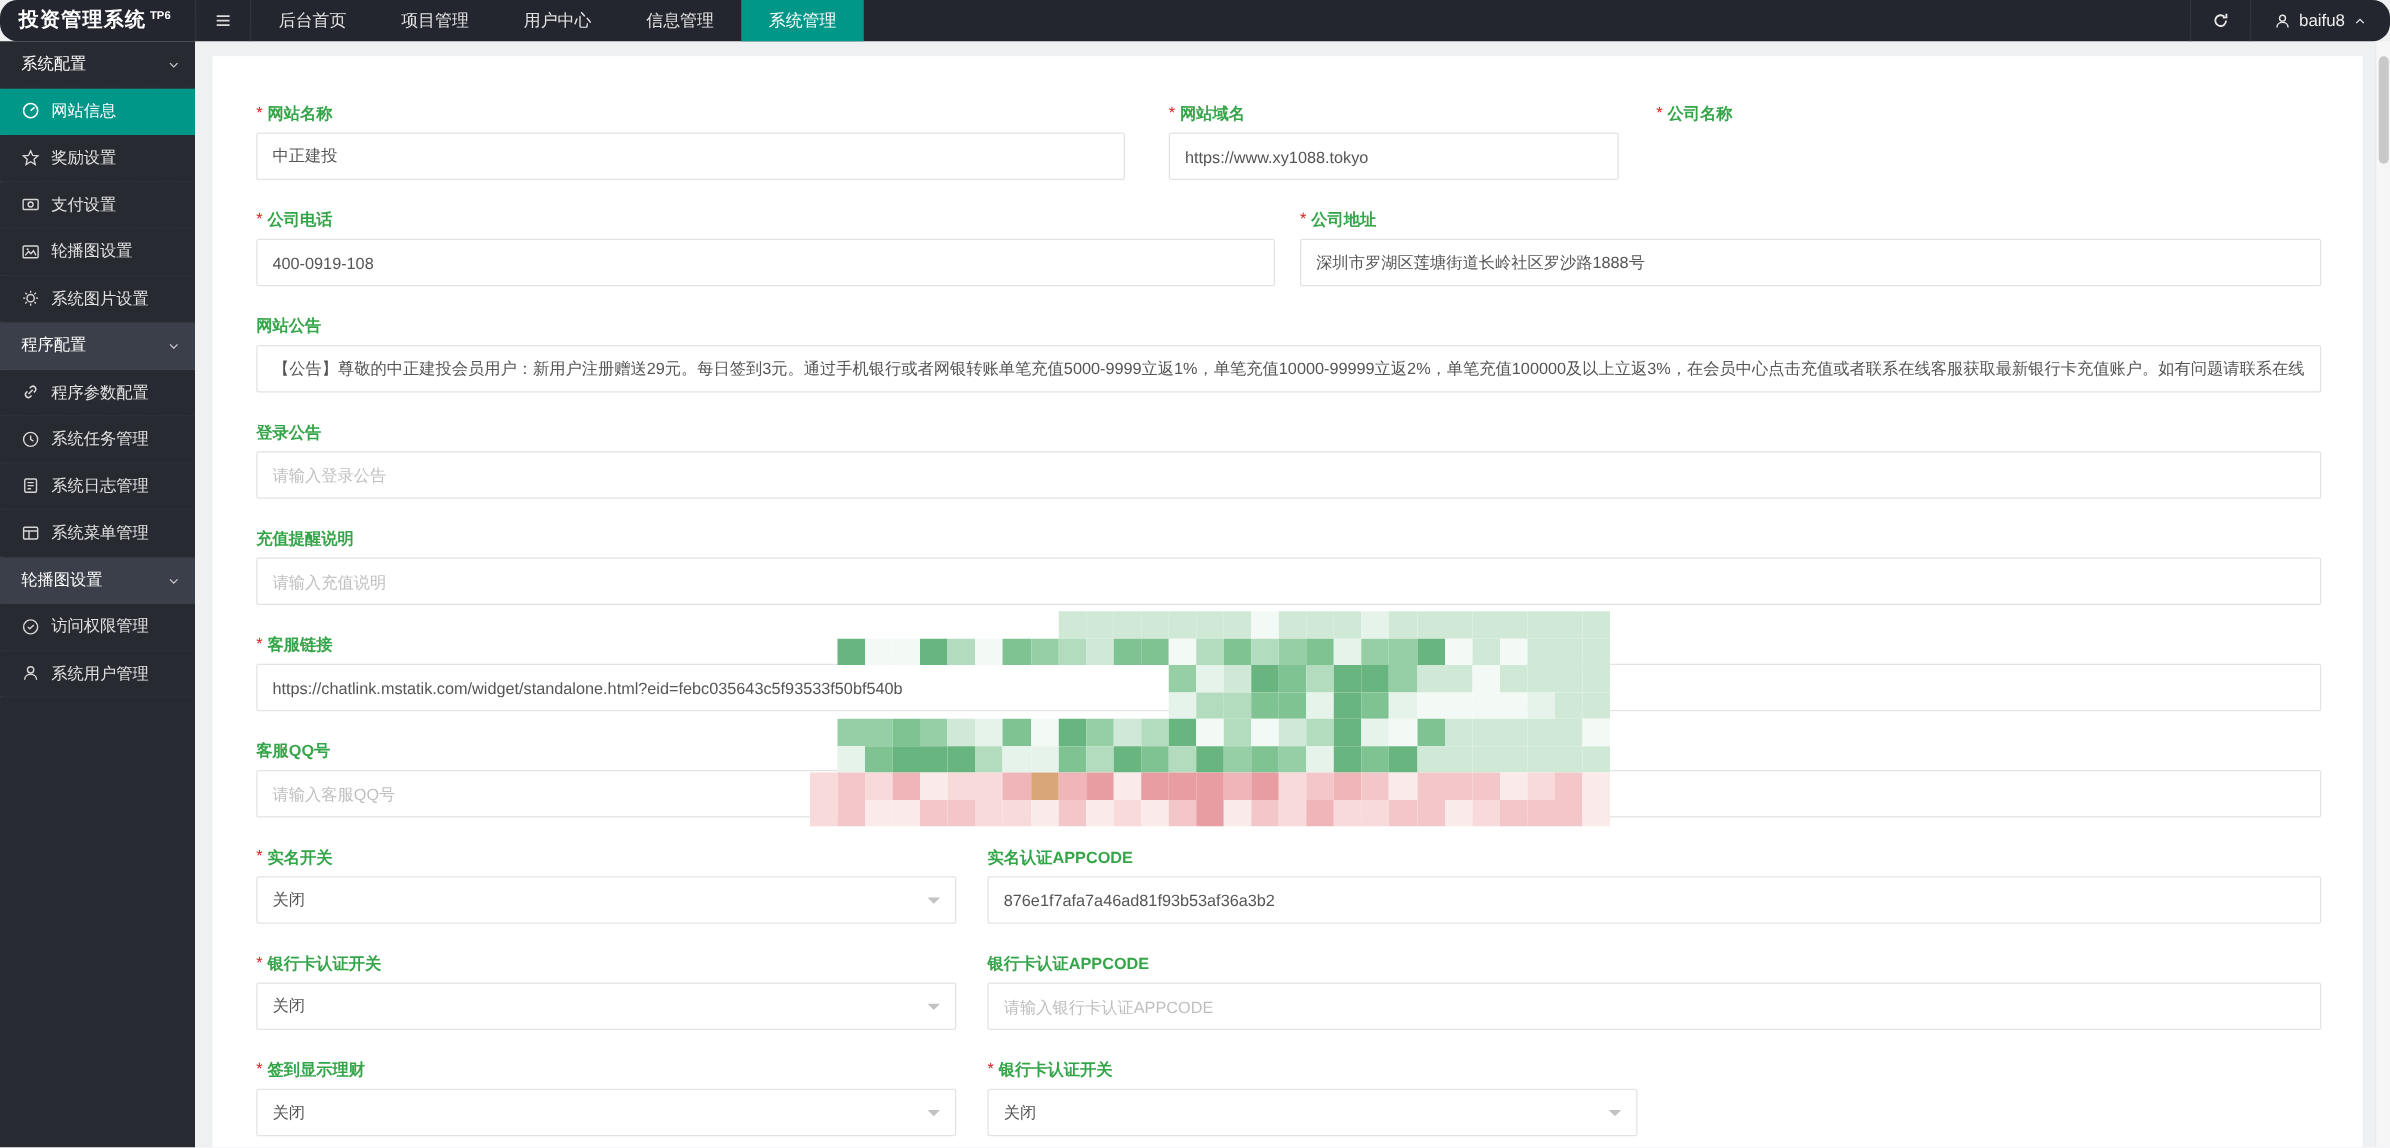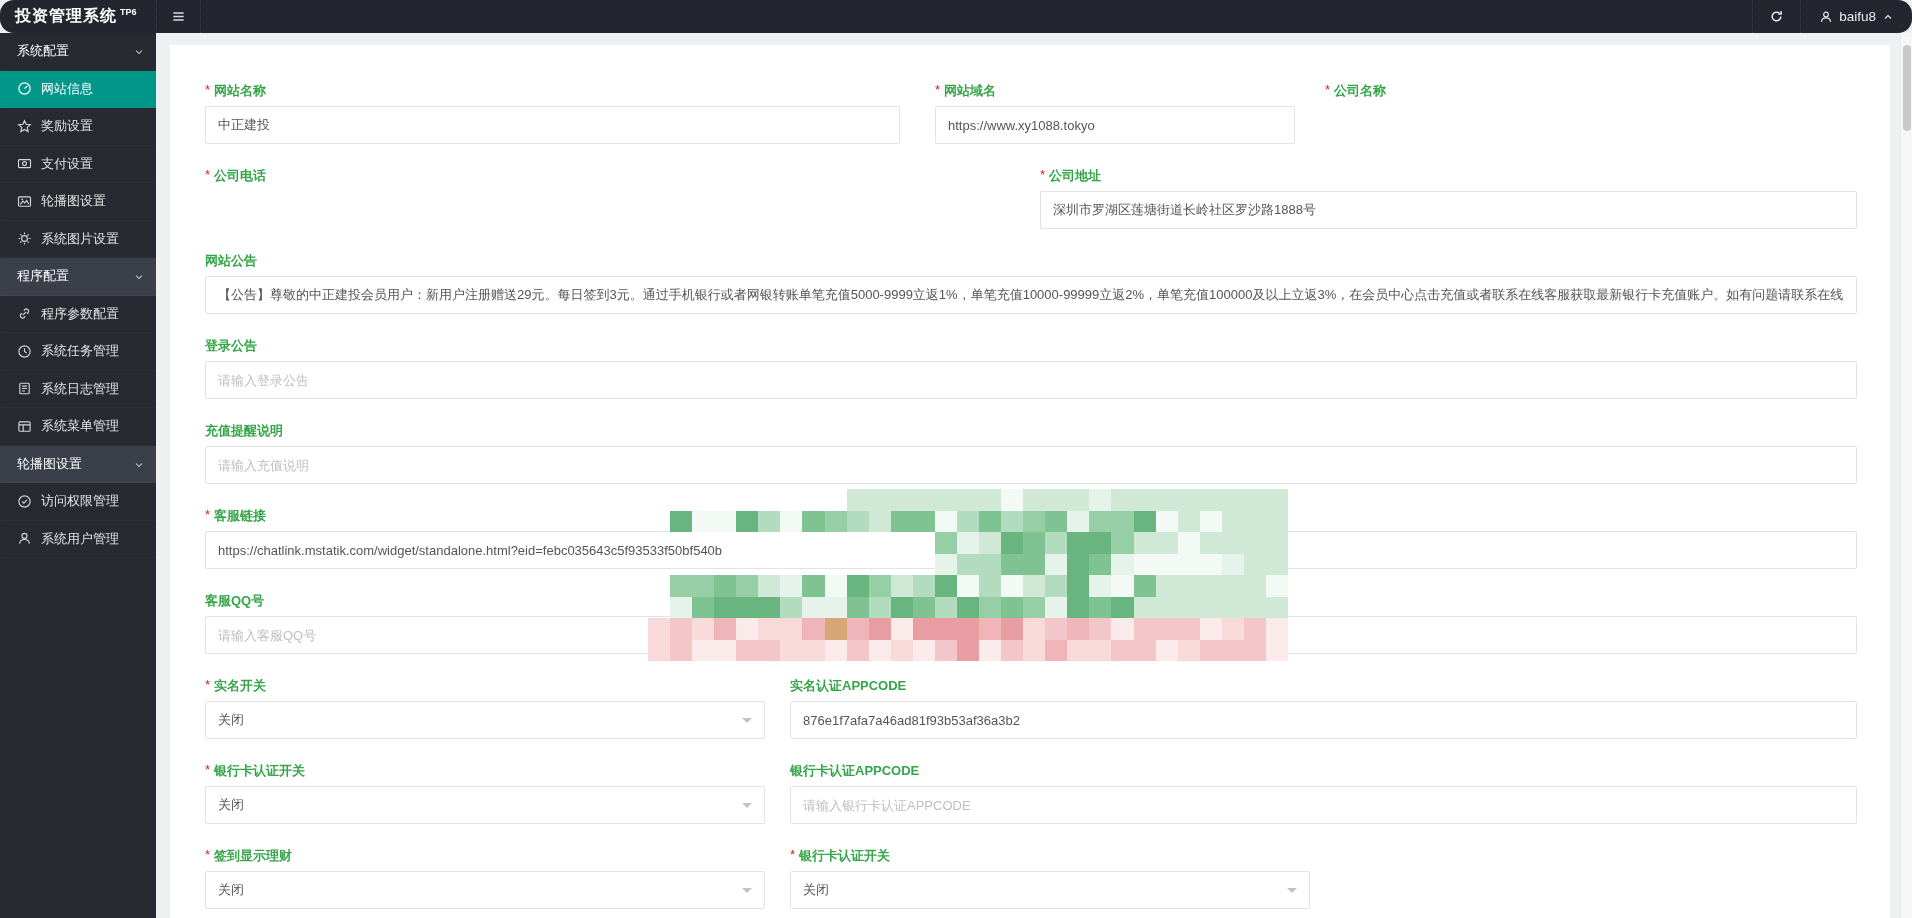--- a/index.html
+++ b/index.html
@@ -108,20 +108,27 @@
 <div class="header">
   <div class="logo">
     <span>投资管理系统</span>
     <sup>TP6</sup>
   </div>
   <div class="hamburger-cell">
     <svg width="15" height="15" viewBox="0 0 16 16">
       <path d="M2.5 4.2 h11 M2.5 8 h11 M2.5 11.8 h11" stroke="#dcdcdc" stroke-width="1.5" fill="none"></path>
     </svg>
   </div>
+  <div class="topnav">
+    <div class="topnav-item">后台首页</div>
+    <div class="topnav-item">项目管理</div>
+    <div class="topnav-item">用户中心</div>
+    <div class="topnav-item">信息管理</div>
+    <div class="topnav-item active">系统管理</div>
+  </div>
   <div class="header-right">
     <div class="refresh-cell">
       <svg width="15" height="15" viewBox="0 0 16 16">
         <path d="M12.6 8 a4.6 4.6 0 1 1 -1.4 -3.3" stroke="#e8e8e8" stroke-width="1.6" fill="none"></path>
         <path d="M12.9 2.2 l0.1 3.1 -3.1 0.1" stroke="#e8e8e8" stroke-width="1.6" fill="none"></path>
       </svg>
     </div>
     <div class="user-cell">
       <svg width="14" height="14" viewBox="0 0 16 16">
         <circle cx="8" cy="5.2" r="2.7" stroke="#e8e8e8" stroke-width="1.3" fill="none"></circle>
@@ -297,20 +304,21 @@
           </div>
       </div>
     </div>
 
     <div class="form-row">
       <div class="field" style="width:815px">
         <div class="flabel">
             <span class="req">*</span>
             <span>公司电话</span>
           </div>
+        <input class="tbox" value="400-0919-108" style="">
       </div>
       <div class="gap20"></div>
       <div class="field" style="width:817px">
         <div class="flabel">
             <span class="req">*</span>
             <span>公司地址</span>
           </div>
         <input class="tbox" value="深圳市罗湖区莲塘街道长岭社区罗沙路1888号" style="">
       </div>
     </div>

